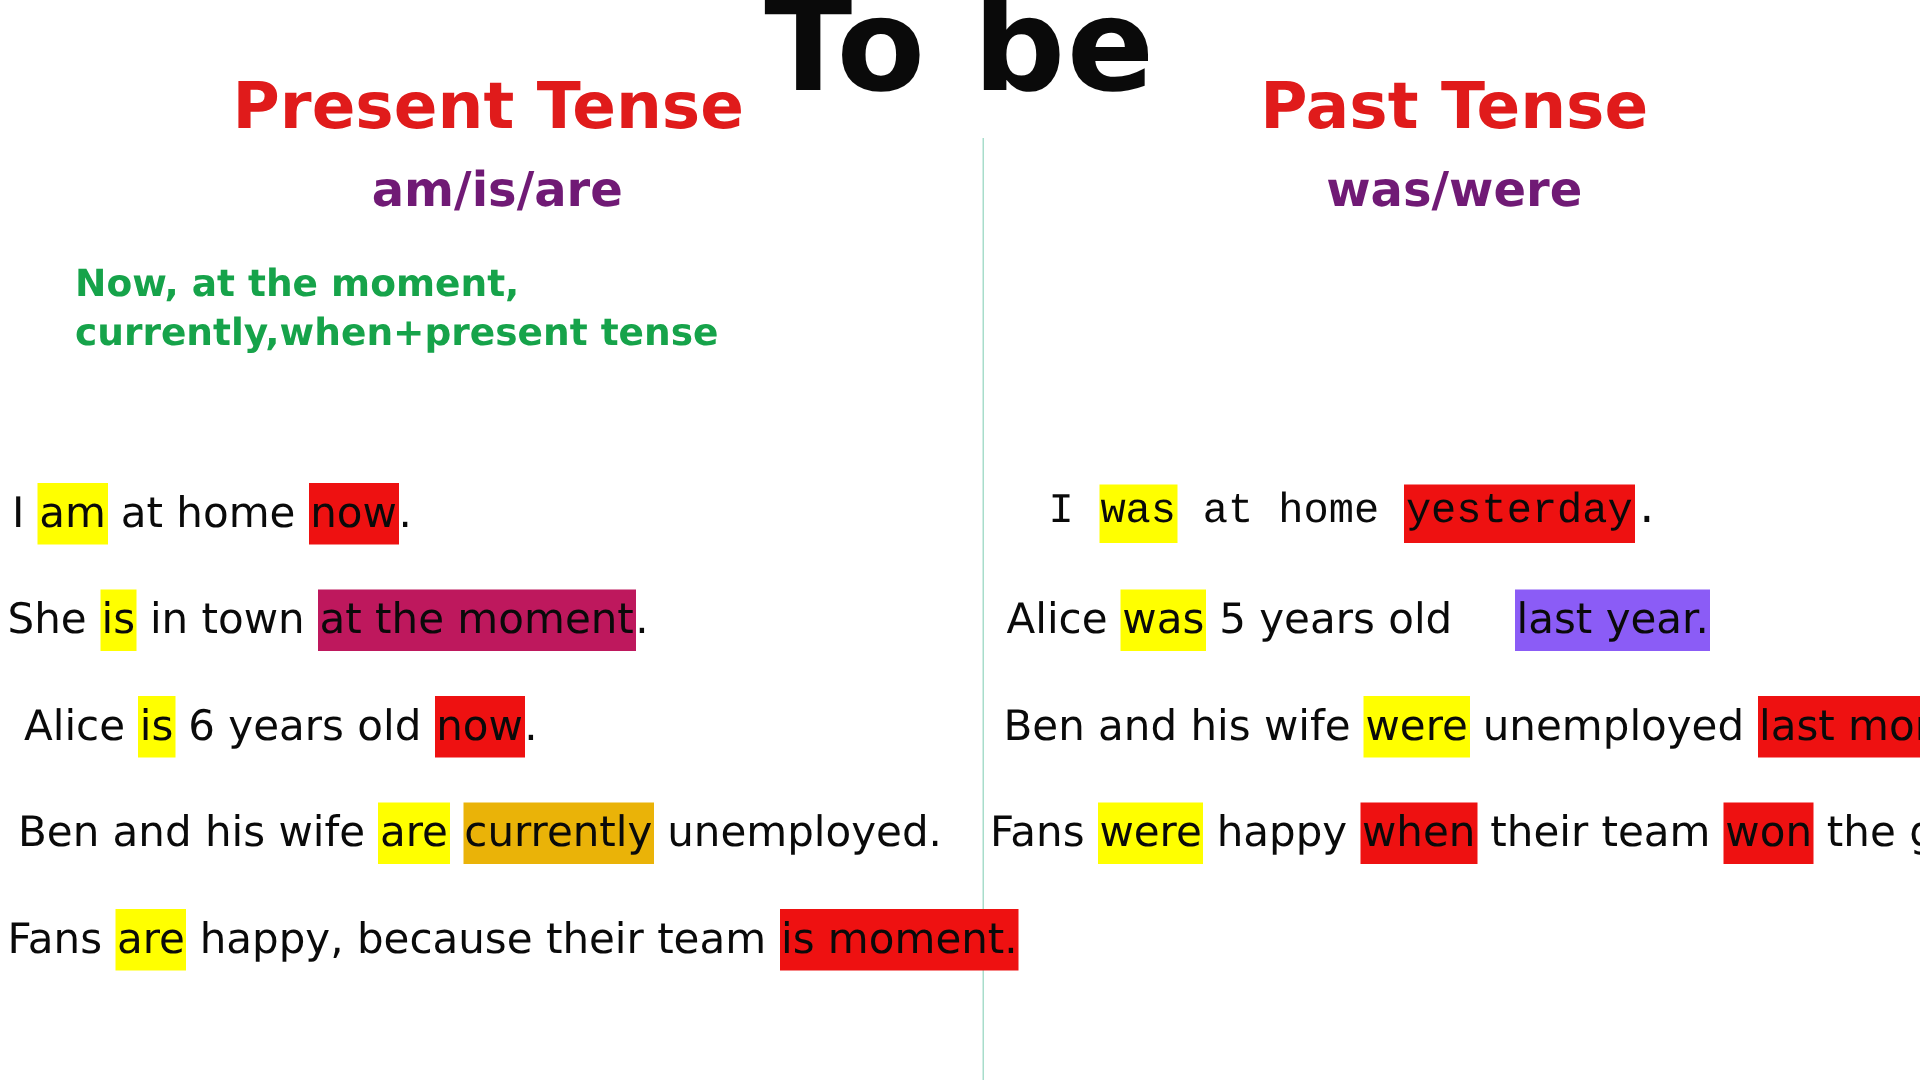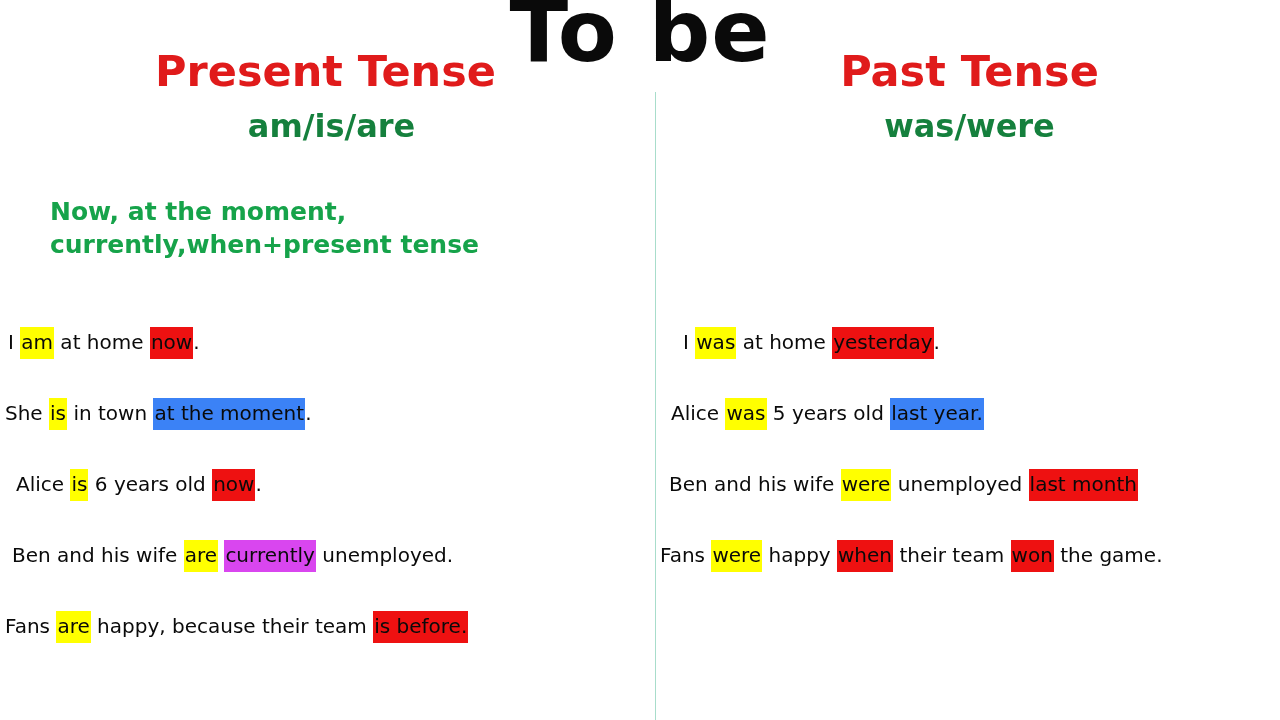--- a/index.html
+++ b/index.html
@@ -71,21 +71,21 @@
   }
   #col-present .col-heading { top: 50px; left: -2px; }
   #col-past .col-heading    { top: 50px; left: 2px; }
 
   .col-subheading {
     position: absolute;
     width: 100%;
     text-align: center;
     font-family: "DejaVu Sans", sans-serif;
     font-weight: bold;
-    color: #15803d;
+    color: #701a75;
     font-size: 32px;
     line-height: 1;
     white-space: nowrap;
   }
   #col-present .col-subheading { top: 110px; left: 4px; }
   #col-past .col-subheading    { top: 110px; left: 2px; }
 
   .col-markers {
     position: absolute;
     font-family: "DejaVu Sans", sans-serif;
@@ -114,21 +114,21 @@
     left: 0;
     width: 100%;
   }
   #col-present .sentences { top: 320px; }
   #col-past .sentences    { top: 320px; }
 
   .sentence {
     position: relative;
     height: 71px;
     font-family: "DejaVu Sans", sans-serif;
-    font-size: 20px;
+    font-size: 28px;
     line-height: 44px;
     color: #0a0a0a;
     white-space: nowrap;
     overflow: visible;
   }
   .sentence .seg { display: inline; }
   .sentence .hl-yellow {
     background: #ffff00;
     padding: 3px 1px 5px 1px;
   }
@@ -142,37 +142,37 @@
 
 <div id="slide">
 
   <div id="main-title">To be</div>
 
   <div id="divider" style="background: rgb(168, 221, 203);"></div>
 
   <div class="column" id="col-present">
     <div class="col-heading" style="color: rgb(224, 27, 27);">Present Tense</div>
     <div class="col-subheading">am/is/are</div>
-    <div class="col-markers" style="color: rgb(22, 163, 74); margin-top: 23px;">
+    <div class="col-markers" style="color: rgb(22, 163, 74);">
       <span class="mk-line">Now, at the moment,</span>
       <span class="mk-line">currently,when+present tense</span>
     </div>
     <div class="sentences">
         <div class="sentence" style="padding-left: 8px;"><span class="seg">I </span><span class="seg hl-yellow" style="background: rgb(255, 255, 0);">am</span><span class="seg"> at home </span><span class="seg hl-red" style="background: rgb(238, 17, 17);">now</span><span class="seg">.</span></div>
-        <div class="sentence" style="padding-left: 5px;"><span class="seg">She </span><span class="seg hl-yellow" style="background: rgb(255, 255, 0);">is</span><span class="seg"> in town </span><span class="seg hl-red" style="background: #3b82f6;">at the moment</span><span class="seg">.</span></div>
+        <div class="sentence" style="padding-left: 5px;"><span class="seg">She </span><span class="seg hl-yellow" style="background: rgb(255, 255, 0);">is</span><span class="seg"> in town </span><span class="seg hl-red" style="background: #be185d;">at the moment</span><span class="seg">.</span></div>
         <div class="sentence" style="padding-left: 16px;"><span class="seg">Alice </span><span class="seg hl-yellow" style="background: rgb(255, 255, 0);">is</span><span class="seg"> 6 years old </span><span class="seg hl-red" style="background: rgb(238, 17, 17);">now</span><span class="seg">.</span></div>
-        <div class="sentence" style="padding-left: 12px;"><span class="seg">Ben and his wife </span><span class="seg hl-yellow" style="background: rgb(255, 255, 0);">are</span><span class="seg"> </span><span class="seg hl-red" style="background: #d946ef;">currently</span><span class="seg"> unemployed.</span></div>
-        <div class="sentence" style="padding-left: 5px;"><span class="seg">Fans </span><span class="seg hl-yellow" style="background: rgb(255, 255, 0);">are</span><span class="seg"> happy, because their team </span><span class="seg hl-red" style="background: rgb(238, 17, 17);">is before.</span></div>
+        <div class="sentence" style="padding-left: 12px;"><span class="seg">Ben and his wife </span><span class="seg hl-yellow" style="background: rgb(255, 255, 0);">are</span><span class="seg"> </span><span class="seg hl-red" style="background: #eab308;">currently</span><span class="seg"> unemployed.</span></div>
+        <div class="sentence" style="padding-left: 5px;"><span class="seg">Fans </span><span class="seg hl-yellow" style="background: rgb(255, 255, 0);">are</span><span class="seg"> happy, because their team </span><span class="seg hl-red" style="background: rgb(238, 17, 17);">is moment.</span></div>
       </div>
   </div>
 
   <div class="column" id="col-past">
     <div class="col-heading" style="color: rgb(224, 27, 27);">Past Tense</div>
     <div class="col-subheading">was/were</div>
     <div class="sentences">
-        <div class="sentence" style="padding-left: 28px;"><span class="seg">I </span><span class="seg hl-yellow" style="background: rgb(255, 255, 0);">was</span><span class="seg"> at home </span><span class="seg hl-red" style="background: rgb(238, 17, 17);">yesterday</span><span class="seg">.</span></div>
-        <div class="sentence" style="padding-left: 16px;"><span class="seg">Alice </span><span class="seg hl-yellow" style="background: rgb(255, 255, 0);">was</span><span class="seg"> 5 years old </span><span class="seg hl-red" style="background: #3b82f6;">last year.</span></div>
+        <div class="sentence" style="padding-left: 44px; font-family: Liberation Mono, monospace;"><span class="seg">I </span><span class="seg hl-yellow" style="background: rgb(255, 255, 0);">was</span><span class="seg"> at home </span><span class="seg hl-red" style="background: rgb(238, 17, 17);">yesterday</span><span class="seg">.</span></div>
+        <div class="sentence" style="padding-left: 16px;"><span class="seg">Alice </span><span class="seg hl-yellow" style="background: rgb(255, 255, 0);">was</span><span class="seg"> 5 years old </span><span class="seg hl-red" style="background: #8b5cf6; margin-left: 33px;">last year.</span></div>
         <div class="sentence" style="padding-left: 14px;"><span class="seg">Ben and his wife </span><span class="seg hl-yellow" style="background: rgb(255, 255, 0);">were</span><span class="seg"> unemployed </span><span class="seg hl-red" style="background: rgb(238, 17, 17);">last month</span></div>
         <div class="sentence" style="padding-left: 5px;"><span class="seg">Fans </span><span class="seg hl-yellow" style="background: rgb(255, 255, 0);">were</span><span class="seg"> happy </span><span class="seg hl-red" style="background: rgb(238, 17, 17);">when</span><span class="seg"> their team </span><span class="seg hl-red" style="background: rgb(238, 17, 17);">won</span><span class="seg"> the game.</span></div>
       </div>
   </div>
 
 </div>
 
 </body></html>

